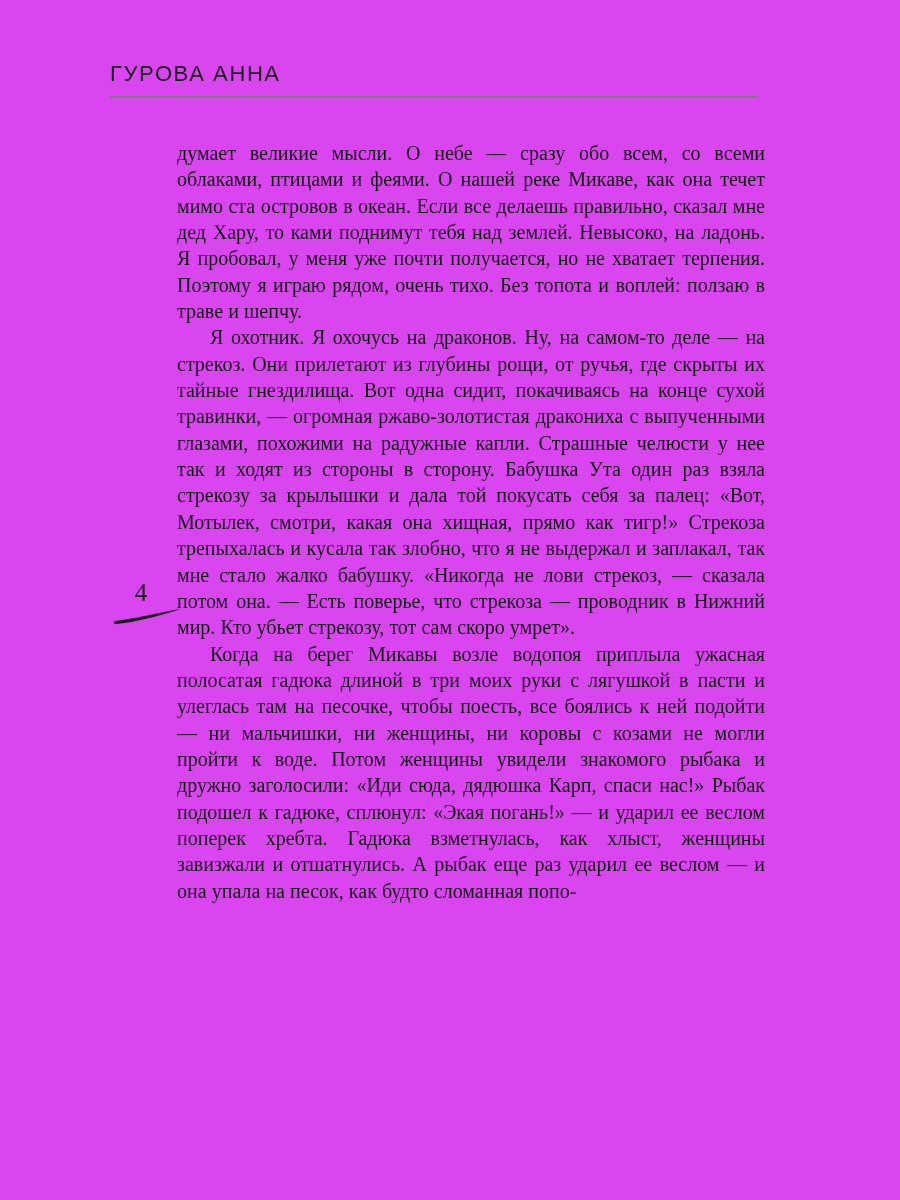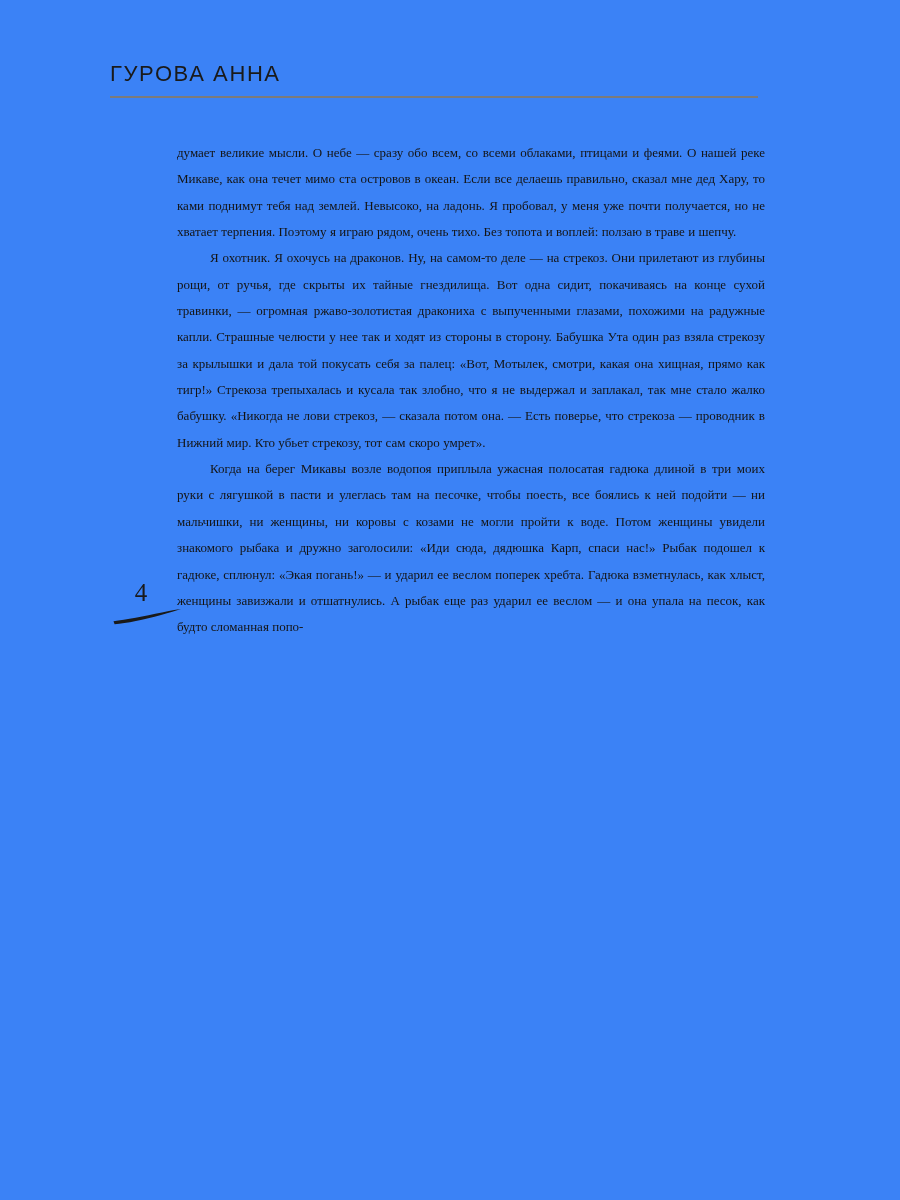--- a/index.html
+++ b/index.html
@@ -5,21 +5,21 @@
   html, body {
     margin: 0;
     padding: 0;
     background: #ffffff;
   }
 
   .page {
     position: relative;
     width: 900px;
     height: 1200px;
-    background: #3b82f6;
+    background: #d946ef;
     overflow: hidden;
     font-family: "Liberation Serif", "DejaVu Serif", serif;
     -webkit-font-smoothing: antialiased;
   }
 
   
   .running-head {
     position: absolute;
     left: 110px;
     top: 62px;
@@ -74,21 +74,21 @@
   
   .text-column {
     position: absolute;
     left: 177px;
     top: 140px;
     width: 588px;
   }
 
   .para {
     margin: 0;
-    font-size: 13px;
+    font-size: 20px;
     line-height: 26.35px;
     color: #141414;
     text-align: justify;
     text-indent: 33px;
     hyphens: manual;
     word-spacing: 0.1px;
   }
 
   .para.first {
     text-indent: 0;

